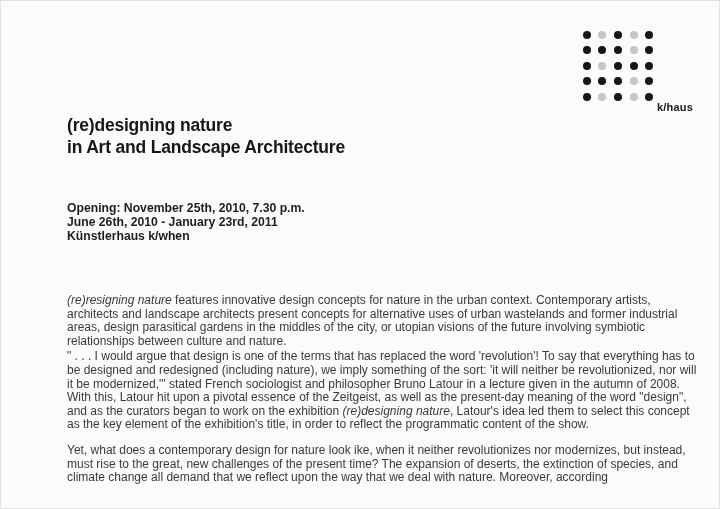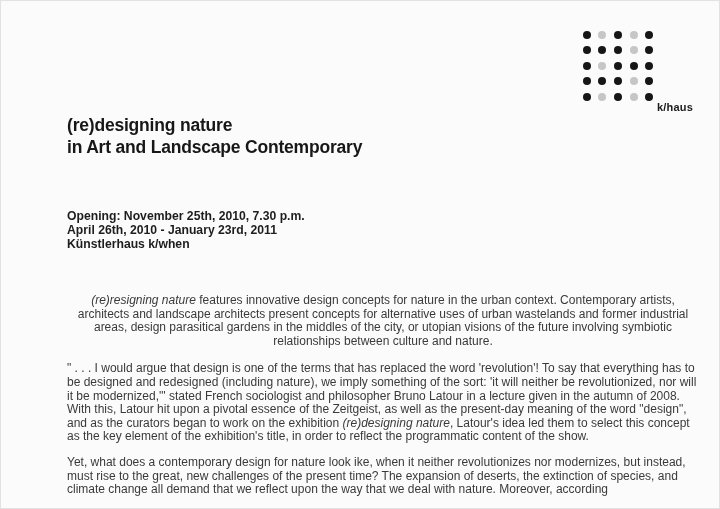--- a/index.html
+++ b/index.html
@@ -50,39 +50,39 @@
     font-weight: bold;
     font-size: 17.5px;
     line-height: 21.5px;
     letter-spacing: -0.2px;
   }
 
   
   .event-block {
     position: absolute;
     left: 66px;
-    top: 208px;
+    top: 200px;
     color: #1d1d1d;
     font-weight: bold;
     font-size: 12.2px;
     line-height: 14px;
   }
 
   
   .body-block {
     position: absolute;
     left: 66px;
     top: 293px;
     width: 632px;
     color: #3a3a3a;
     font-size: 12px;
     line-height: 13.6px;
   }
   .body-block p { margin: 0; }
-  .body-block p.para-1 { margin-bottom: 14px; text-align: center; }
+  .body-block p.para-1 { margin-bottom: 2px; }
   .body-block p.para-2 { margin-bottom: 12px; }
   .italic { font-style: italic; }
 </style>
 </head>
 <body>
 
 <div class="page">
 
   <div class="logo-grid">
       <span class="dot" style="background: rgb(22, 22, 22);"></span>
@@ -108,26 +108,26 @@
       <span class="dot" style="background: rgb(22, 22, 22);"></span>
       <span class="dot" style="background: rgb(198, 198, 198);"></span>
       <span class="dot" style="background: rgb(22, 22, 22);"></span>
       <span class="dot" style="background: rgb(198, 198, 198);"></span>
       <span class="dot" style="background: rgb(22, 22, 22);"></span>
     </div>
   <div class="logo-label">k/haus</div>
 
   <div class="title-block">
     <div>(re)designing nature</div>
-    <div>in Art and Landscape Contemporary</div>
+    <div>in Art and Landscape Architecture</div>
   </div>
 
   <div class="event-block">
     <div>Opening: November 25th, 2010, 7.30 p.m.</div>
-    <div>April 26th, 2010 - January 23rd, 2011</div>
+    <div>June 26th, 2010 - January 23rd, 2011</div>
     <div>Künstlerhaus k/when</div>
   </div>
 
   <div class="body-block">
     <p class="para-1"><span class="italic">(re)resigning nature</span><span> features innovative design concepts for nature in the urban context. Contemporary artists, architects and landscape architects present concepts for alternative uses of urban wastelands and former industrial areas, design parasitical gardens in the middles of the city, or utopian visions of the future involving symbiotic relationships between culture and nature.</span></p>
     <p class="para-2"><span>" . . . I would argue that design is one of the terms that has replaced the word 'revolution'! To say that everything has to be designed and redesigned (including nature), we imply something of the sort: 'it will neither be revolutionized, nor will it be modernized,'" stated French sociologist and philosopher Bruno Latour in a lecture given in the autumn of 2008. With this, Latour hit upon a pivotal essence of the Zeitgeist, as well as the present-day meaning of the word "design", and as the curators began to work on the exhibition </span><span class="italic">(re)designing nature</span><span>, Latour's idea led them to select this concept as the key element of the exhibition's title, in order to reflect the programmatic content of the show.</span></p>
     <p class="para-3"><span>Yet, what does a contemporary design for nature look ike, when it neither revolutionizes nor modernizes, but instead, must rise to the great, new challenges of the present time? The expansion of deserts, the extinction of species, and climate change all demand that we reflect upon the way that we deal with nature. Moreover, according</span></p>
   </div>
 
 </div>

